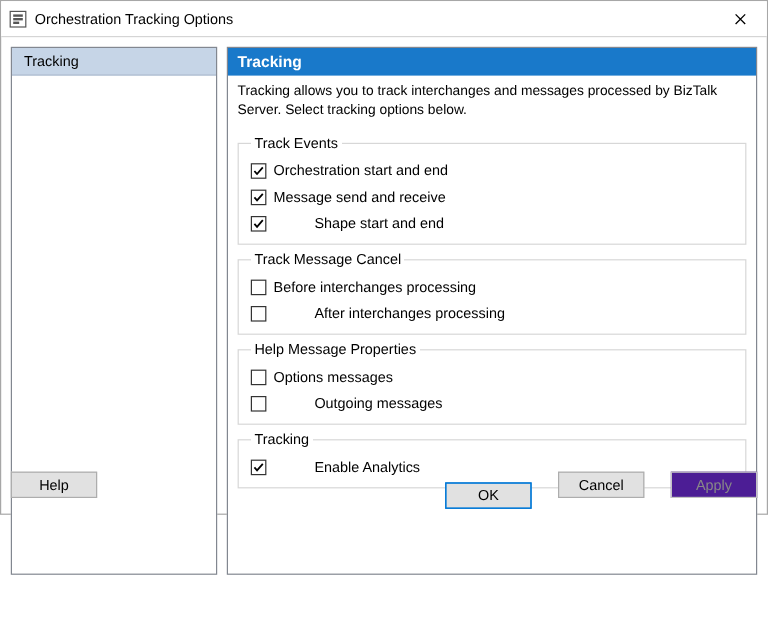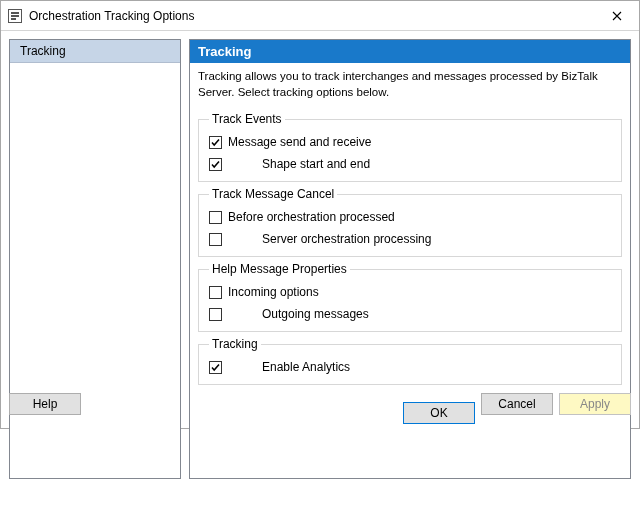--- a/index.html
+++ b/index.html
@@ -113,21 +113,21 @@
     display: inline-flex; align-items: center; justify-content: center;
     flex: 0 0 13px;
   }
   .cb.checked svg { display: block; }
   .cb svg { display: none; width: 11px; height: 11px; }
   .footer {
     height: 40px;
     display: flex;
     align-items: center;
     padding: 0 8px 8px 8px;
-    gap: 6px;
+    gap: 22px;
   }
   .footer .spacer { flex: 1; }
   button.btn {
     height: 22px;
     min-width: 72px;
     font-family: inherit;
     font-size: 12px;
     background: #e1e1e1;
     border: 1px solid #adadad;
     padding: 0 10px;
@@ -135,21 +135,21 @@
   }
   button.btn.default {
     border: 1px solid #0078d7;
     outline: 1px solid #0078d7;
     outline-offset: -1px;
     background: #e1e1e1;
     margin-top: 18px;
   }
   button.btn:disabled {
     color: #888;
-    background: #fef9c3;
+    background: #4c1d95;
     border-color: #c2c2c2;
   }
 </style>
 </head>
 <body>
 
 <div class="window">
 
   <div class="titlebar">
     <span class="app-icon">
@@ -180,49 +180,57 @@
         <div class="desc">Tracking allows you to track interchanges and messages processed by BizTalk Server. Select tracking options below.</div>
 
         <fieldset>
           <legend>Track Events</legend>
           <label class="opt">
             <span class="cb checked">
                 <svg viewBox="0 0 11 11">
                   <path d="M2 5.5 L4.2 8 L9 2.5" stroke="#000" stroke-width="1.5" fill="none"></path>
                 </svg>
               </span>
+            <span>Orchestration start and end</span>
+          </label>
+          <label class="opt">
+            <span class="cb checked">
+                <svg viewBox="0 0 11 11">
+                  <path d="M2 5.5 L4.2 8 L9 2.5" stroke="#000" stroke-width="1.5" fill="none"></path>
+                </svg>
+              </span>
             <span>Message send and receive</span>
           </label>
           <label class="opt">
             <span class="cb checked">
                 <svg viewBox="0 0 11 11">
                   <path d="M2 5.5 L4.2 8 L9 2.5" stroke="#000" stroke-width="1.5" fill="none"></path>
                 </svg>
               </span>
             <span>Shape start and end</span>
           </label>
         </fieldset>
 
         <fieldset>
           <legend>Track Message Cancel</legend>
           <label class="opt">
             <span class="cb"></span>
-            <span>Before orchestration processed</span>
-          </label>
-          <label class="opt">
-            <span class="cb"></span>
-            <span>Server orchestration processing</span>
+            <span>Before interchanges processing</span>
+          </label>
+          <label class="opt">
+            <span class="cb"></span>
+            <span>After interchanges processing</span>
           </label>
         </fieldset>
 
         <fieldset>
           <legend>Help Message Properties</legend>
           <label class="opt">
             <span class="cb"></span>
-            <span>Incoming options</span>
+            <span>Options messages</span>
           </label>
           <label class="opt">
             <span class="cb"></span>
             <span>Outgoing messages</span>
           </label>
         </fieldset>
 
         <fieldset>
           <legend>Tracking</legend>
           <label class="opt">

